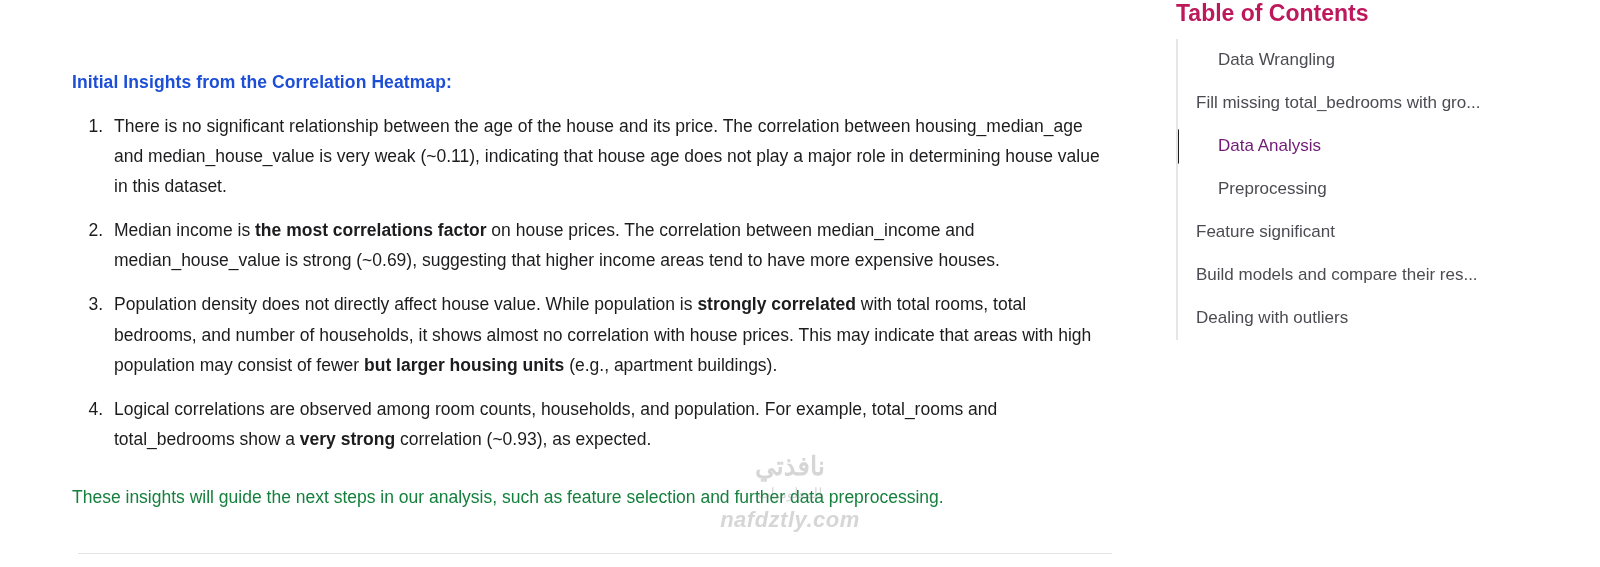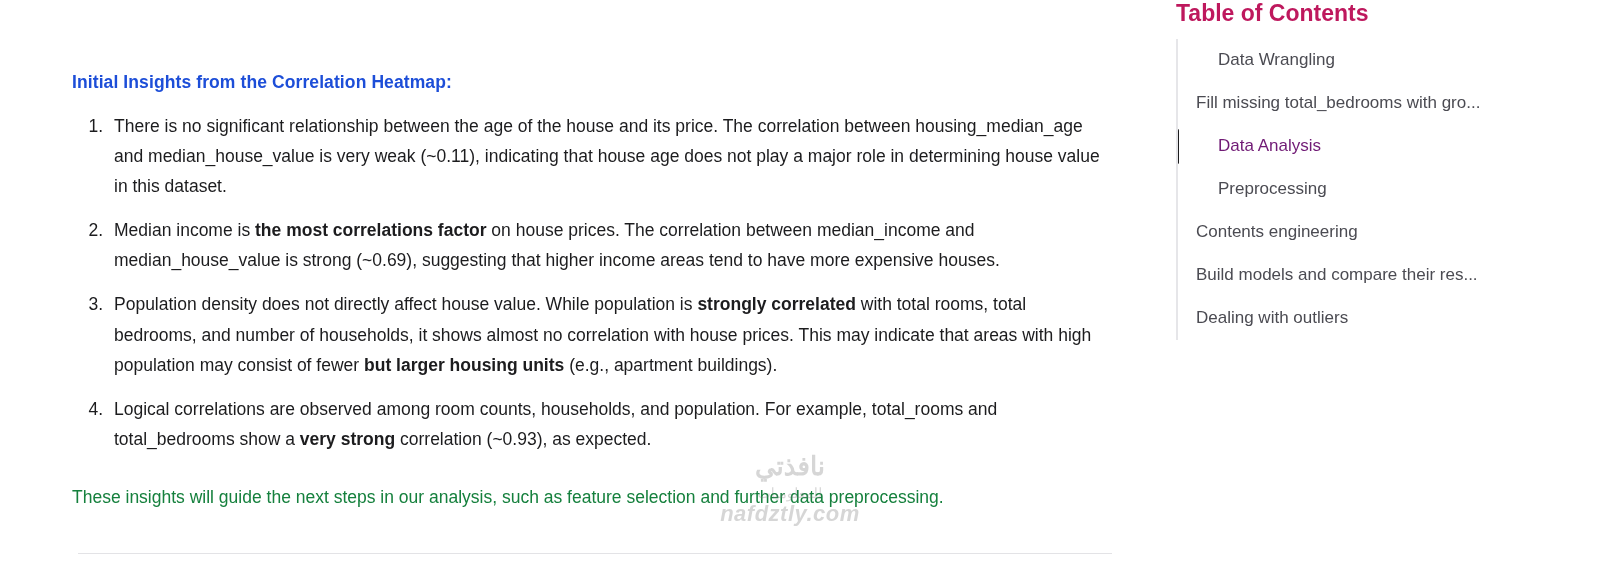--- a/index.html
+++ b/index.html
@@ -92,20 +92,21 @@
   }
   .watermark .wm-sub {
     font-size: 14px;
     letter-spacing: 0.5px;
     margin-top: 4px;
   }
   .watermark .wm-site {
     font-size: 22px;
     font-weight: bold;
     font-style: italic;
+    margin-top: 6px;
     letter-spacing: 0.5px;
   }
 
   
   .toc {
     width: 460px;
     padding: 0 0 0 0;
     position: relative;
   }
   .toc-title {
@@ -179,19 +180,19 @@
     </div>
   </div>
 
   <div class="toc">
     <div class="toc-title">Table of Contents</div>
     <ul class="toc-list">
         <li class="toc-item indent">Data Wrangling</li>
         <li class="toc-item">Fill missing total_bedrooms with gro...</li>
         <li class="toc-item indent active">Data Analysis</li>
         <li class="toc-item indent">Preprocessing</li>
-        <li class="toc-item">Contents engineering</li>
+        <li class="toc-item">Feature significant</li>
         <li class="toc-item">Build models and compare their res...</li>
         <li class="toc-item">Dealing with outliers</li>
       </ul>
   </div>
 
 </div>
 
 </body></html>

